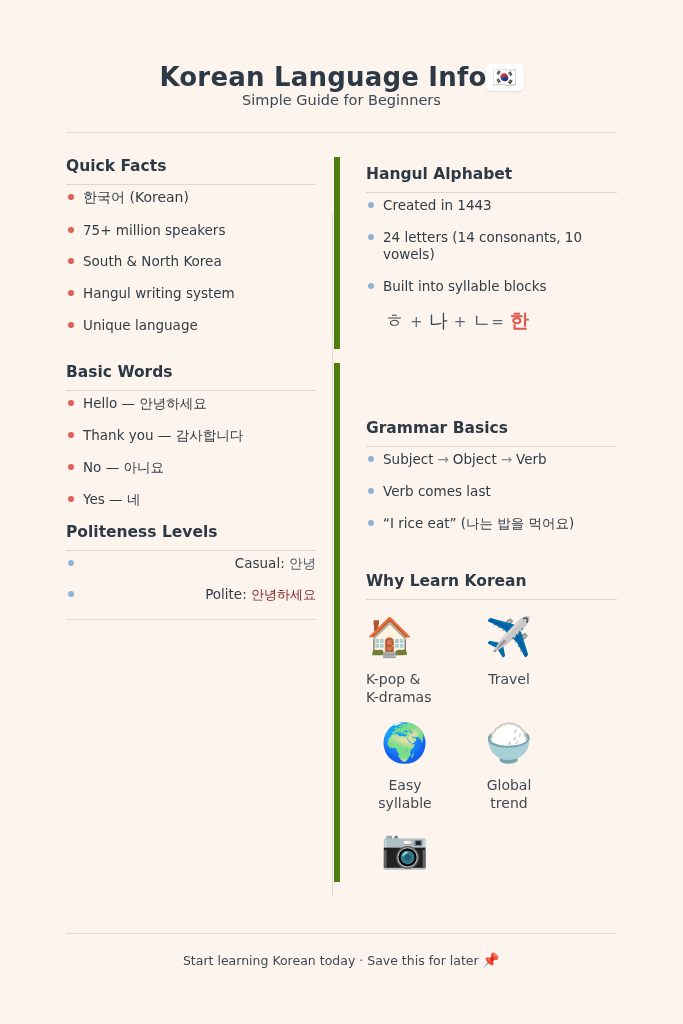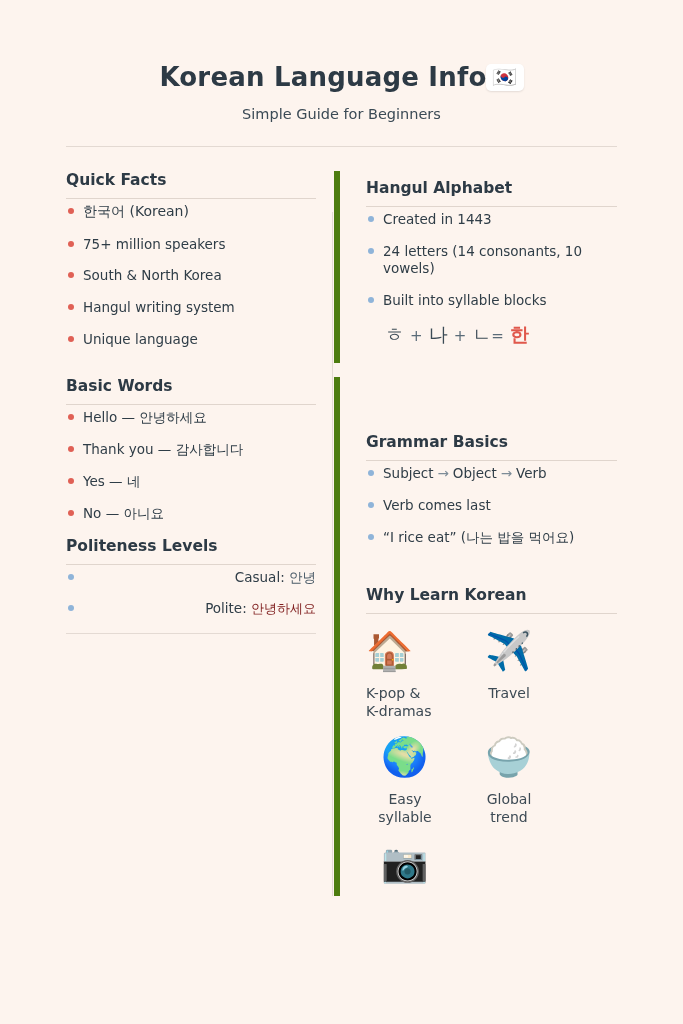--- a/index.html
+++ b/index.html
@@ -39,21 +39,20 @@
   .flag-badge {
     display: inline-block;
     font-size: 20px;
     line-height: 1;
     background: #ffffff;
     border-radius: 5px;
     padding: 3px 6px 4px 6px;
     box-shadow: 0 1px 2px rgba(0,0,0,0.10);
   }
   .subtitle {
-    margin-top: 14px;
     font-size: 14.5px;
     color: #3b4a55;
   }
   .hr-top {
     margin-top: 24px;
     border-top: 1px solid #e3d9d2;
   }
 
   
   .section-head {
@@ -238,22 +237,22 @@
       </div>
     </div>
   </div>
 
   <div class="row basic-words-wrap">
     <div class="col-left">
       <div class="section-head head-rule">Basic Words</div>
       <ul class="blist basic-words-list">
         <li>Hello — 안녕하세요</li>
         <li>Thank you — 감사합니다</li>
+        <li>No — 아니요</li>
         <li>Yes — 네</li>
-        <li>No — 아니요</li>
       </ul>
 
       <div class="politeness-wrap">
         <div class="section-head head-rule">Politeness Levels</div>
         <ul class="blist blue politeness-list">
           <li>
             <span>Casual:</span>
             <span class="pol-val">안녕</span>
           </li>
           <li>
@@ -296,14 +295,21 @@
           </div>
           <div class="why-item center">
             <span class="why-emoji">📷</span>
             <div class="why-label"></div>
           </div>
         </div>
       </div>
     </div>
   </div>
 
+  <div class="footer">
+    <div class="footer-rule"></div>
+    <div class="footer-text">
+      <span>Start learning Korean today · Save this for later</span>
+      <span class="pin">📌</span>
+    </div>
+  </div>
 
 </div>
 
 </body></html>

